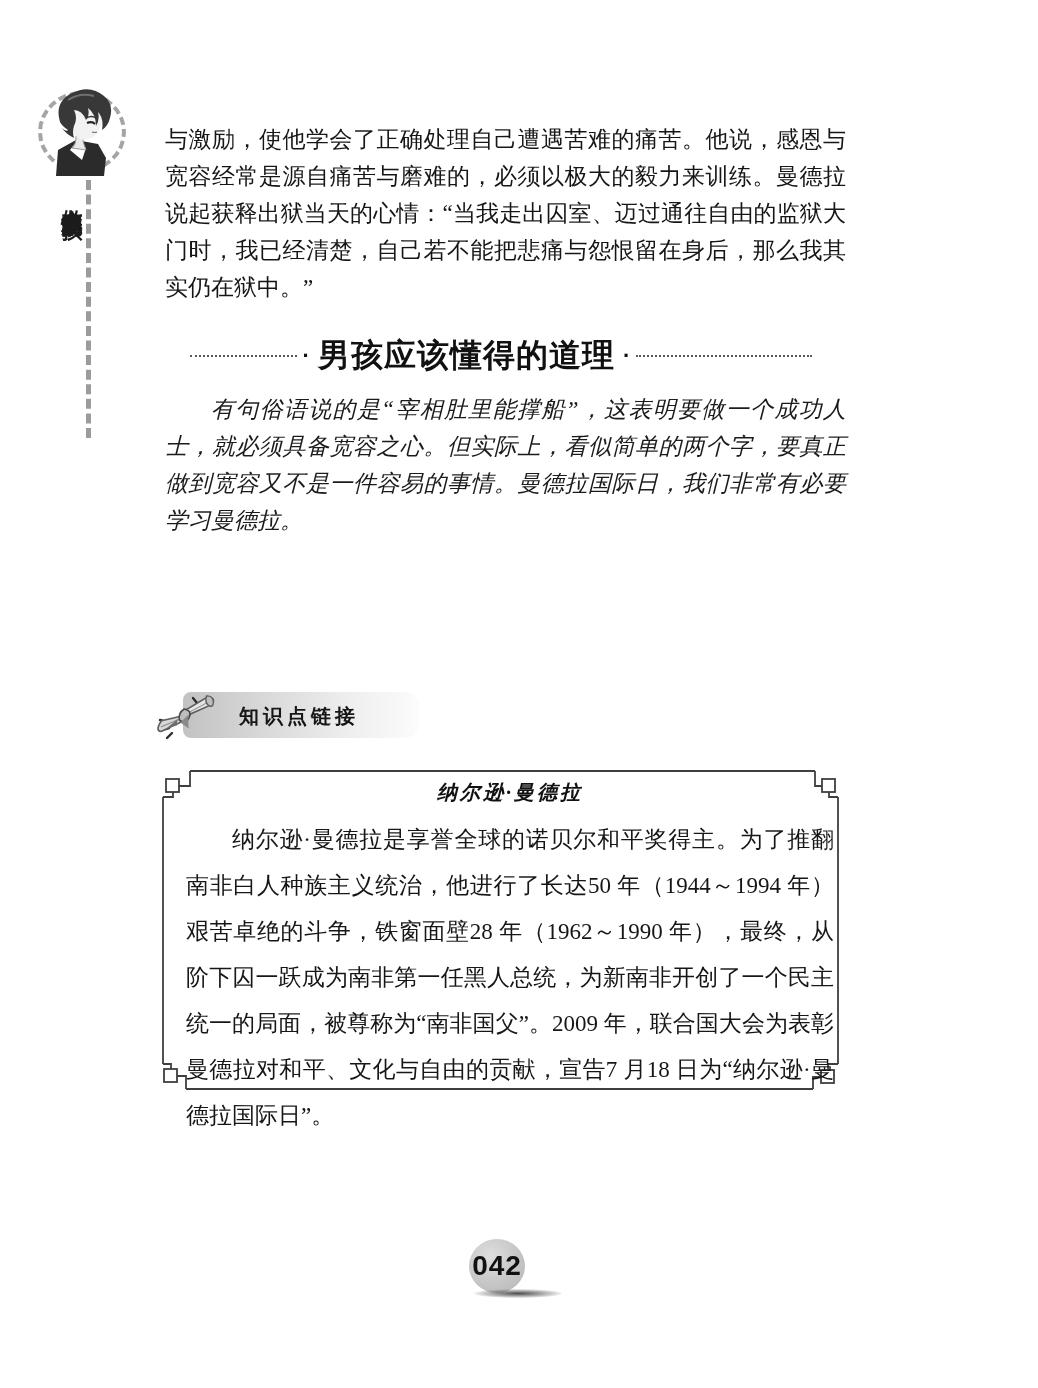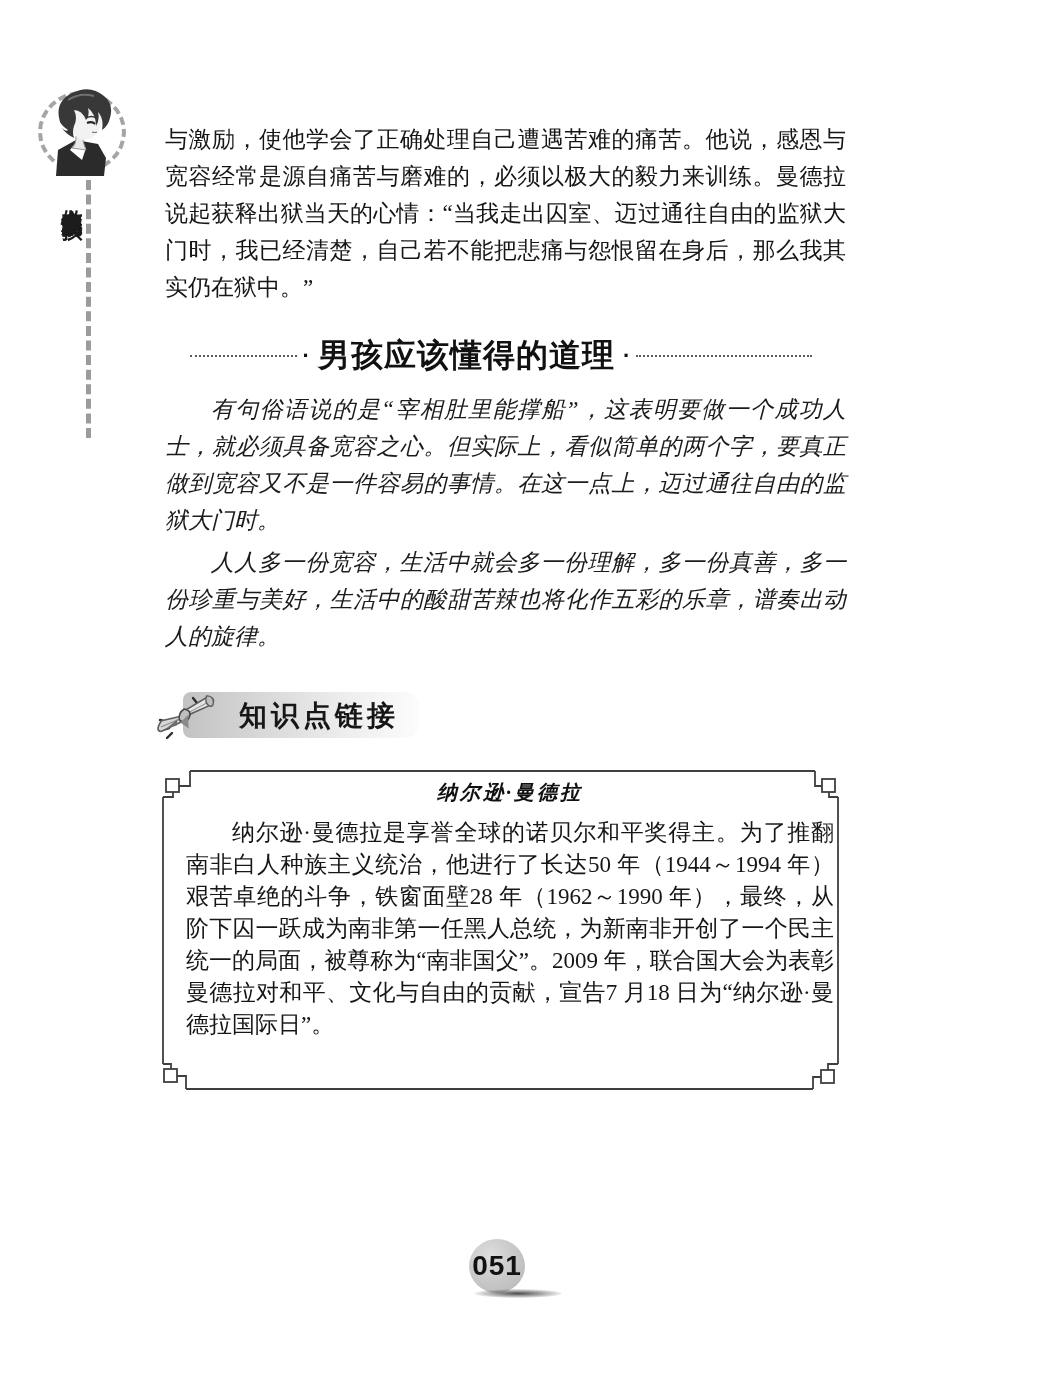--- a/index.html
+++ b/index.html
@@ -69,35 +69,35 @@
 
   
   .kp-banner {
     position: absolute; left: 183px; top: 692px; width: 236px; height: 46px;
     background: linear-gradient(90deg, #c2c2c2 0%, #d9d9d9 35%, #eeeeee 70%, #fcfcfc 100%);
     border-radius: 8px 14px 14px 8px;
   }
   .kp-banner-label {
     position: absolute; left: 56px; top: 0; height: 46px; line-height: 48px;
     font-family: "Liberation Sans", "DejaVu Sans", sans-serif;
-    font-weight: bold; font-size: 28px; color: #161616; letter-spacing: 4px;
+    font-weight: bold; font-size: 20px; color: #161616; letter-spacing: 4px;
     white-space: nowrap;
   }
   .kp-icon { position: absolute; left: 153px; top: 684px; width: 64px; height: 66px; }
 
   
   .kp-frame { position: absolute; left: 158px; top: 766px; width: 692px; height: 334px; }
   .kp-box-title {
     position: absolute; left: 200px; top: 779px; width: 620px;
     text-align: center; font-size: 20px; font-weight: bold; font-style: italic;
     letter-spacing: 3px; color: #111;
   }
   .kp-box-body {
     position: absolute; left: 186px; top: 817px; width: 648px;
-    font-size: 23px; line-height: 32px; text-indent: 2em;
+    font-size: 23px; line-height: 46px; text-indent: 2em;
     text-align: justify; text-justify: inter-character; color: #161616;
   }
 
   
   .page-num-circle {
     position: absolute; left: 469px; top: 1239px; width: 56px; height: 54px;
     border-radius: 50%;
     background: radial-gradient(circle at 38% 32%, #dedede 0%, #c6c6c6 55%, #b5b5b5 100%);
     display: flex; align-items: center; justify-content: center;
   }
@@ -139,22 +139,21 @@
   <p class="para cont">与激励，使他学会了正确处理自己遭遇苦难的痛苦。他说，感恩与宽容经常是源自痛苦与磨难的，必须以极大的毅力来训练。曼德拉说起获释出狱当天的心情：“当我走出囚室、迈过通往自由的监狱大门时，我已经清楚，自己若不能把悲痛与怨恨留在身后，那么我其实仍在狱中。”</p>
 
   <div class="section-header">
     <span class="dotted-rule left"></span>
     <span class="header-dot">·</span>
     <span class="section-title">男孩应该懂得的道理</span>
     <span class="header-dot">·</span>
     <span class="dotted-rule right"></span>
   </div>
 
-  <p class="para kai kai-1">有句俗语说的是“宰相肚里能撑船”，这表明要做一个成功人士，就必须具备宽容之心。但实际上，看似简单的两个字，要真正做到宽容又不是一件容易的事情。在这一点上，迈过通往自由的监狱大门时。</p>
-  <p class="para kai kai-2">人人多一份宽容，生活中就会多一份理解，多一份真善，多一份珍重与美好，生活中的酸甜苦辣也将化作五彩的乐章，谱奏出动人的旋律。</p>
+  <p class="para kai kai-1">有句俗语说的是“宰相肚里能撑船”，这表明要做一个成功人士，就必须具备宽容之心。但实际上，看似简单的两个字，要真正做到宽容又不是一件容易的事情。曼德拉国际日，我们非常有必要学习曼德拉。</p>
 
   <div class="kp-banner">
     <span class="kp-banner-label">知识点链接</span>
   </div>
   <svg class="kp-icon" viewBox="0 0 64 66" xmlns="http://www.w3.org/2000/svg">
 
     <g stroke="#2c2c2c" stroke-width="2.4" stroke-linecap="round">
       <path d="M7 36 L14 38"></path>
       <path d="M9 46 L16 44"></path>
       <path d="M14 54 L19 49"></path>
@@ -192,17 +191,17 @@
       <rect x="664" y="13" width="13" height="13"></rect>
       <rect x="6" y="303" width="13" height="13"></rect>
       <rect x="663" y="304" width="13" height="13"></rect>
     </g>
   </svg>
 
   <div class="kp-box-title">纳尔逊·曼德拉</div>
   <div class="kp-box-body">纳尔逊·曼德拉是享誉全球的诺贝尔和平奖得主。为了推翻南非白人种族主义统治，他进行了长达50 年（1944～1994 年）艰苦卓绝的斗争，铁窗面壁28 年（1962～1990 年），最终，从阶下囚一跃成为南非第一任黑人总统，为新南非开创了一个民主统一的局面，被尊称为“南非国父”。2009 年，联合国大会为表彰曼德拉对和平、文化与自由的贡献，宣告7 月18 日为“纳尔逊·曼德拉国际日”。</div>
 
   <div class="page-num-circle">
-    <span class="page-num-text">051</span>
+    <span class="page-num-text">042</span>
   </div>
   <div class="page-num-shadow"></div>
 
 </div>
 
 </body></html>

